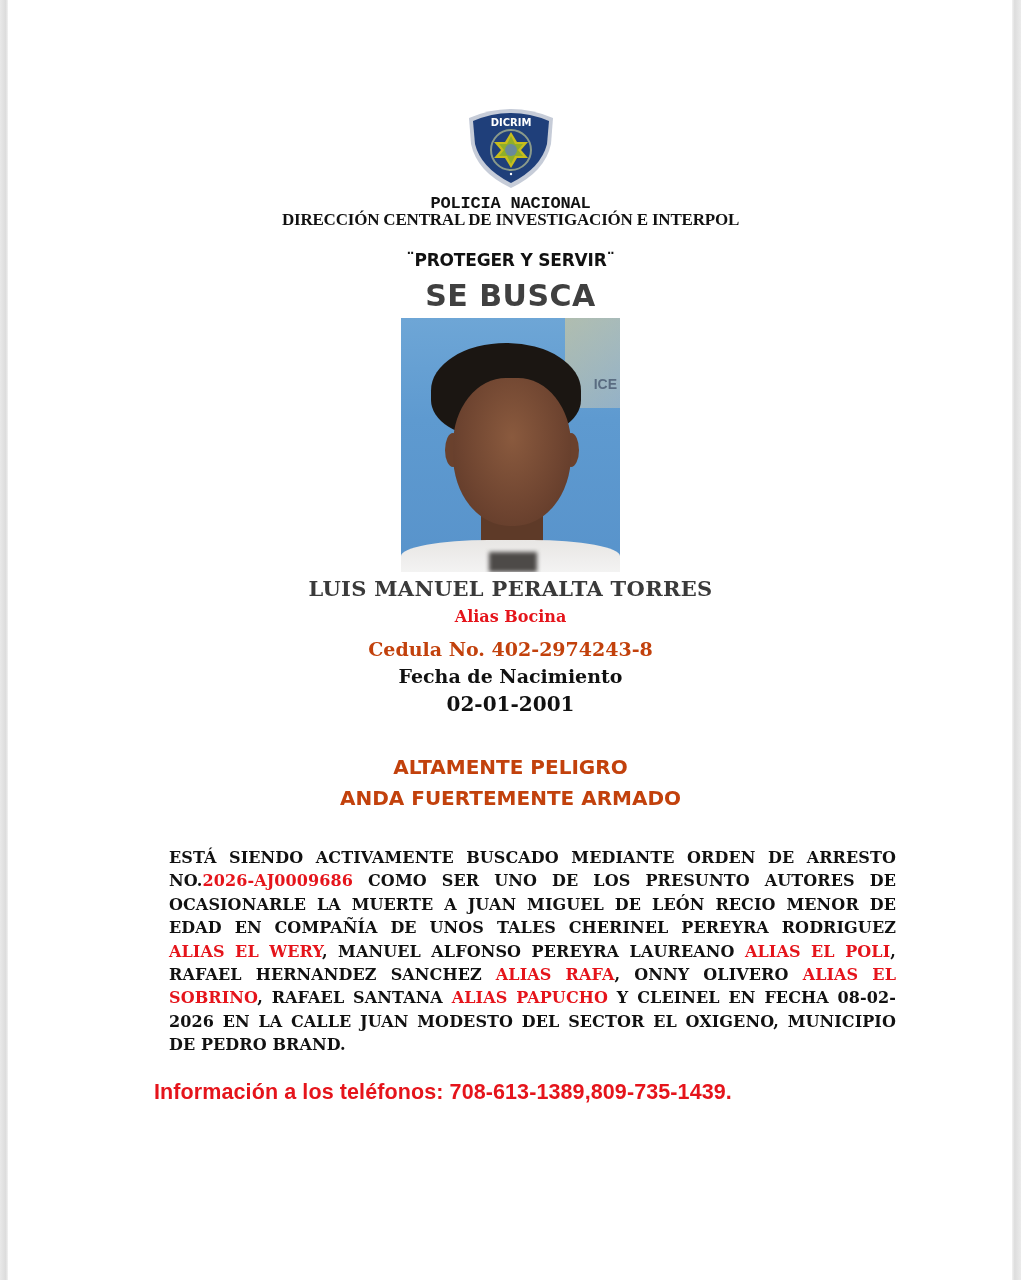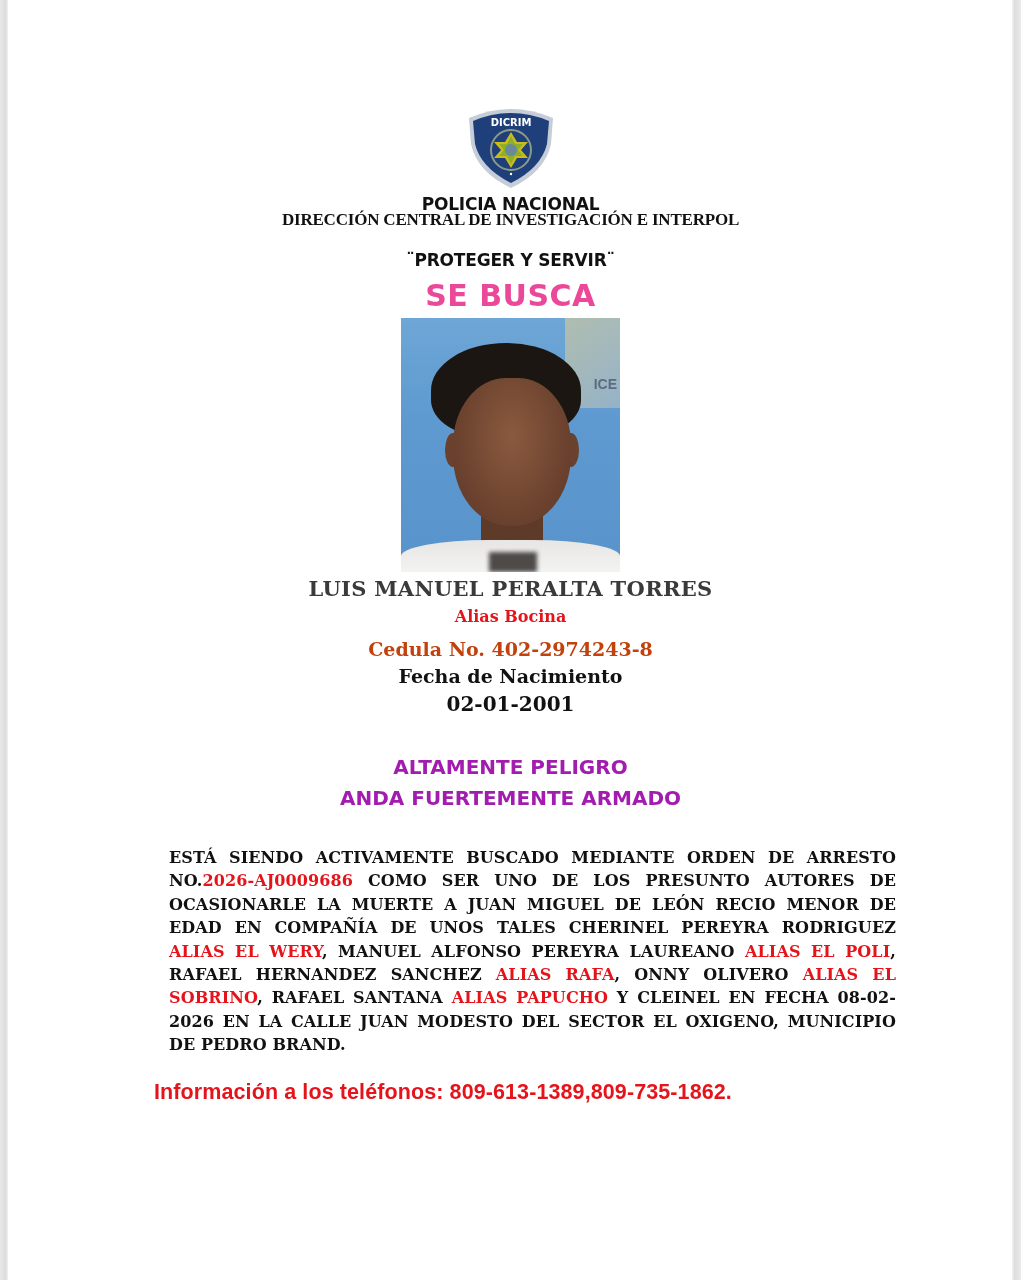--- a/index.html
+++ b/index.html
@@ -30,28 +30,28 @@
     .header-block {
       position: absolute;
       left: 0; width: 1021px;
       text-align: center;
       color: #111;
       font-family: "DejaVu Sans", sans-serif;
       font-weight: bold;
       font-size: 17px;
       letter-spacing: -0.2px;
     }
-    .h-line1 { top: 194px; }
+    .h-line1 { top: 194px; font-family: Liberation Mono, monospace; }
     .h-line2 { top: 210px; font-family: Liberation Serif, serif; }
     .h-line3 { top: 250px; }
     .se-busca {
       position: absolute;
       left: 0; width: 1021px; top: 278px;
       text-align: center;
-      color: #ec4899;
+      color: #404040;
       font-family: "DejaVu Sans", sans-serif;
       font-weight: bold;
       font-size: 30px;
       letter-spacing: 0.5px;
     }
     .photo {
       position: absolute;
       left: 401px; top: 318px;
       width: 219px; height: 254px;
       background: linear-gradient(180deg, #6ea6d6 0%, #5e9ad0 40%, #5893cb 100%);
@@ -108,21 +108,21 @@
       font-weight: bold;
     }
     .p-name { top: 576px; font-size: 21px; color: #3a3a3a; letter-spacing: 0.3px; }
     .p-alias { top: 607px; font-size: 16px; color: #e5141b; }
     .p-cedula { top: 638px; font-size: 19px; color: #c2410c; }
     .p-fecha-label { top: 665px; font-size: 19px; color: #111; }
     .p-fecha { top: 692px; font-size: 20px; color: #111; }
     .warn {
       position: absolute; left: 0; width: 1021px;
       text-align: center;
-      color: #a21caf;
+      color: #c2410c;
       font-family: "DejaVu Sans", sans-serif;
       font-weight: bold;
       font-size: 20px;
     }
     .w1 { top: 755px; }
     .w2 { top: 786px; }
     .body-text {
       position: absolute;
       left: 147px; width: 727px; top: 846px;
       font-family: "DejaVu Serif", serif;
@@ -189,13 +189,13 @@
 <div class="person p-fecha-label">Fecha de Nacimiento</div>
 <div class="person p-fecha">02-01-2001</div>
 
 <div class="warn w1">ALTAMENTE PELIGRO</div>
 <div class="warn w2">ANDA FUERTEMENTE ARMADO</div>
 
 <div class="body-text">
   <span>ESTÁ SIENDO ACTIVAMENTE BUSCADO MEDIANTE ORDEN DE ARRESTO NO.</span><span class="red">2026-AJ0009686</span><span> COMO SER UNO DE LOS PRESUNTO AUTORES DE OCASIONARLE LA MUERTE A JUAN MIGUEL DE LEÓN RECIO MENOR DE EDAD EN COMPAÑÍA DE UNOS TALES CHERINEL PEREYRA RODRIGUEZ </span><span class="red">ALIAS EL WERY</span><span>, MANUEL ALFONSO PEREYRA LAUREANO </span><span class="red">ALIAS EL POLI</span><span>, RAFAEL HERNANDEZ SANCHEZ </span><span class="red">ALIAS RAFA</span><span>, ONNY OLIVERO </span><span class="red">ALIAS EL SOBRINO</span><span>, RAFAEL SANTANA </span><span class="red">ALIAS PAPUCHO</span><span> Y CLEINEL EN FECHA 08-02-2026 EN LA CALLE JUAN MODESTO DEL SECTOR EL OXIGENO, MUNICIPIO DE PEDRO BRAND.</span>
 </div>
 
-<div class="contact">Información a los teléfonos: 809-613-1389,809-735-1862.</div>
+<div class="contact">Información a los teléfonos: 708-613-1389,809-735-1439.</div>
 
 </body></html>

